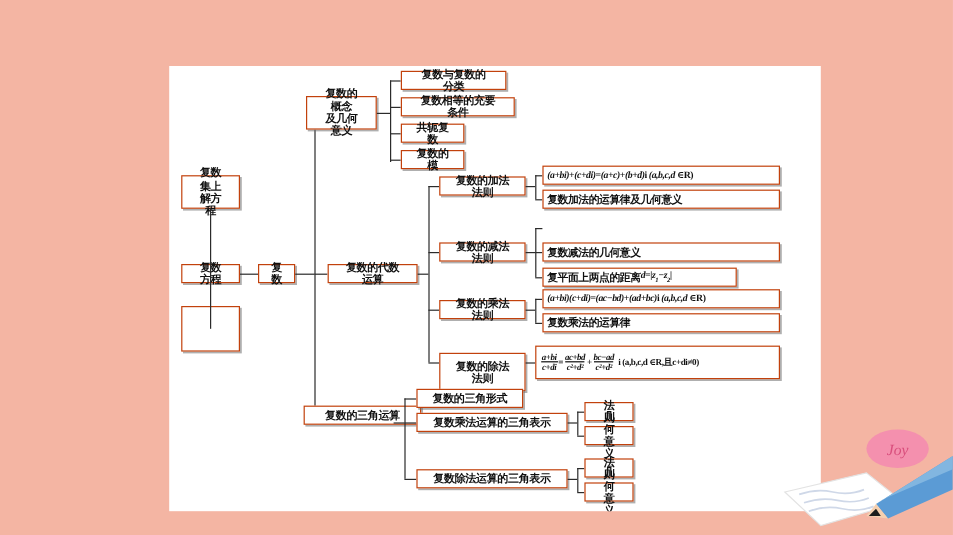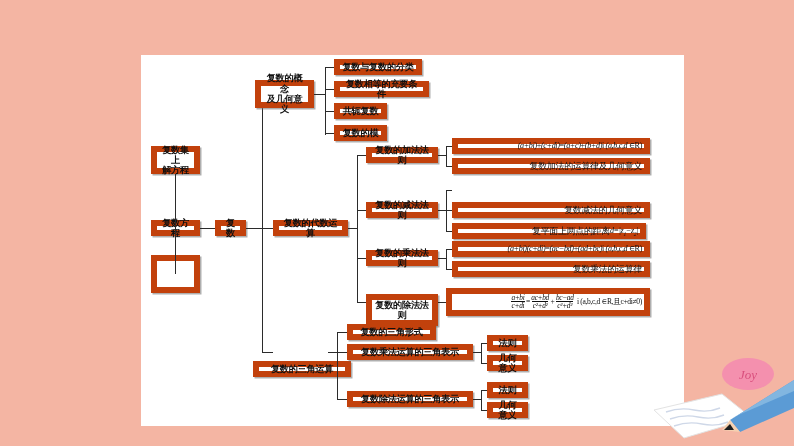--- a/index.html
+++ b/index.html
@@ -27,41 +27,41 @@
     width: 543px;
     height: 371px;
     background: #ffffff;
     overflow: hidden;
   }
   
   .box {
     position: absolute;
     box-sizing: border-box;
     background: #ffffff;
-    border: 6px solid #c2410c;
+    border: 1px solid #c2410c;
     box-shadow: 1.5px 1.5px 0 rgba(110,110,110,0.55);
     color: #101010;
     font-weight: 700;
     line-height: 1.12;
     display: flex;
     align-items: center;
     justify-content: center;
     text-align: center;
     letter-spacing: -0.3px;
     white-space: pre-line;
     font-size: 9.2px;
-    padding: 1px 2px;
+    padding: 1px 12px;
   }
   .box.cn { font-family: "Liberation Serif", "DejaVu Serif", serif; }
   .box.formula {
-    justify-content: flex-end;
+    justify-content: flex-start;
     text-align: left;
     padding-left: 3px;
     font-size: 8.1px;
-    font-weight: 400;
+    font-weight: 700;
     letter-spacing: -0.35px;
   }
   .box.formula.frac { font-size: 7.6px; }
   
   .ln {
     position: absolute;
     background: #2b2b2b;
   }
   .ln.h { height: 1px; }
   .ln.v { width: 1px; }
@@ -152,21 +152,21 @@
     <div class="box cn formula" style="left:311px; top:103px; width:198px; height:16px; font-size:9px;">复数加法的运算律及几何意义</div>
 
     <div class="ln h" style="left:216px; top:155px; width:9px;"></div>
     <div class="box cn" style="left:225px; top:147px; width:72px; height:16px;">复数的减法法则</div>
     <div class="ln h" style="left:297px; top:155px; width:8px;"></div>
     <div class="ln v" style="left:305px; top:135px; height:41px;"></div>
     <div class="ln h" style="left:305px; top:135px; width:6px;"></div>
     <div class="ln h" style="left:305px; top:155px; width:6px;"></div>
     <div class="box cn formula" style="left:311px; top:147px; width:198px; height:16px; font-size:9px;">复数减法的几何意义</div>
     <div class="ln h" style="left:305px; top:176px; width:6px;"></div>
-    <div class="box formula" style="left:311px; top:168px; width:194px; height:16px;">
+    <div class="box formula" style="left:311px; top:168px; width:162px; height:16px;">
       <span style="font-size:9px;">复平面上两点的距离</span><span class="itl">d=|z<sub>1</sub>−z<sub>2</sub>|</span>
     </div>
 
     <div class="ln h" style="left:216px; top:203px; width:9px;"></div>
     <div class="box cn" style="left:225px; top:195px; width:72px; height:16px;">复数的乘法法则</div>
     <div class="ln h" style="left:297px; top:203px; width:8px;"></div>
     <div class="ln v" style="left:305px; top:194px; height:20px;"></div>
     <div class="ln h" style="left:305px; top:194px; width:6px;"></div>
     <div class="box formula" style="left:311px; top:186px; width:198px; height:16px;">
       <span><span class="itl">(a+bi)(c+di)</span>=<span class="itl">(ac−bd)</span>+<span class="itl">(ad+bc)</span>i&nbsp;<span class="itl">(a,b,c,d</span> ∈R)</span>
@@ -191,21 +191,21 @@
         <span>+</span>
         <span class="fr">
           <span class="num itl">bc−ad</span>
           <span class="den itl">c²+d²</span>
         </span>
         <span style="margin-left:2px;">i (a,b,c,d ∈R,且c+di≠0)</span>
       </span>
     </div>
 
     <div class="ln h" style="left:121px; top:297px; width:11px;"></div>
-    <div class="box cn" style="left:112px; top:306px; width:98px; height:16px;">复数的三角运算</div>
+    <div class="box cn" style="left:112px; top:283px; width:98px; height:16px;">复数的三角运算</div>
     <div class="ln h" style="left:187px; top:297px; width:9px;"></div>
     <div class="ln v" style="left:196px; top:277px; height:67px;"></div>
 
     <div class="ln h" style="left:196px; top:277px; width:10px;"></div>
     <div class="box cn" style="left:206px; top:269px; width:89px; height:16px;">复数的三角形式</div>
 
     <div class="ln h" style="left:196px; top:297px; width:10px;"></div>
     <div class="box cn" style="left:206px; top:289px; width:126px; height:16px;">复数乘法运算的三角表示</div>
     <div class="ln h" style="left:332px; top:297px; width:8px;"></div>
     <div class="ln v" style="left:340px; top:288px; height:20px;"></div>

